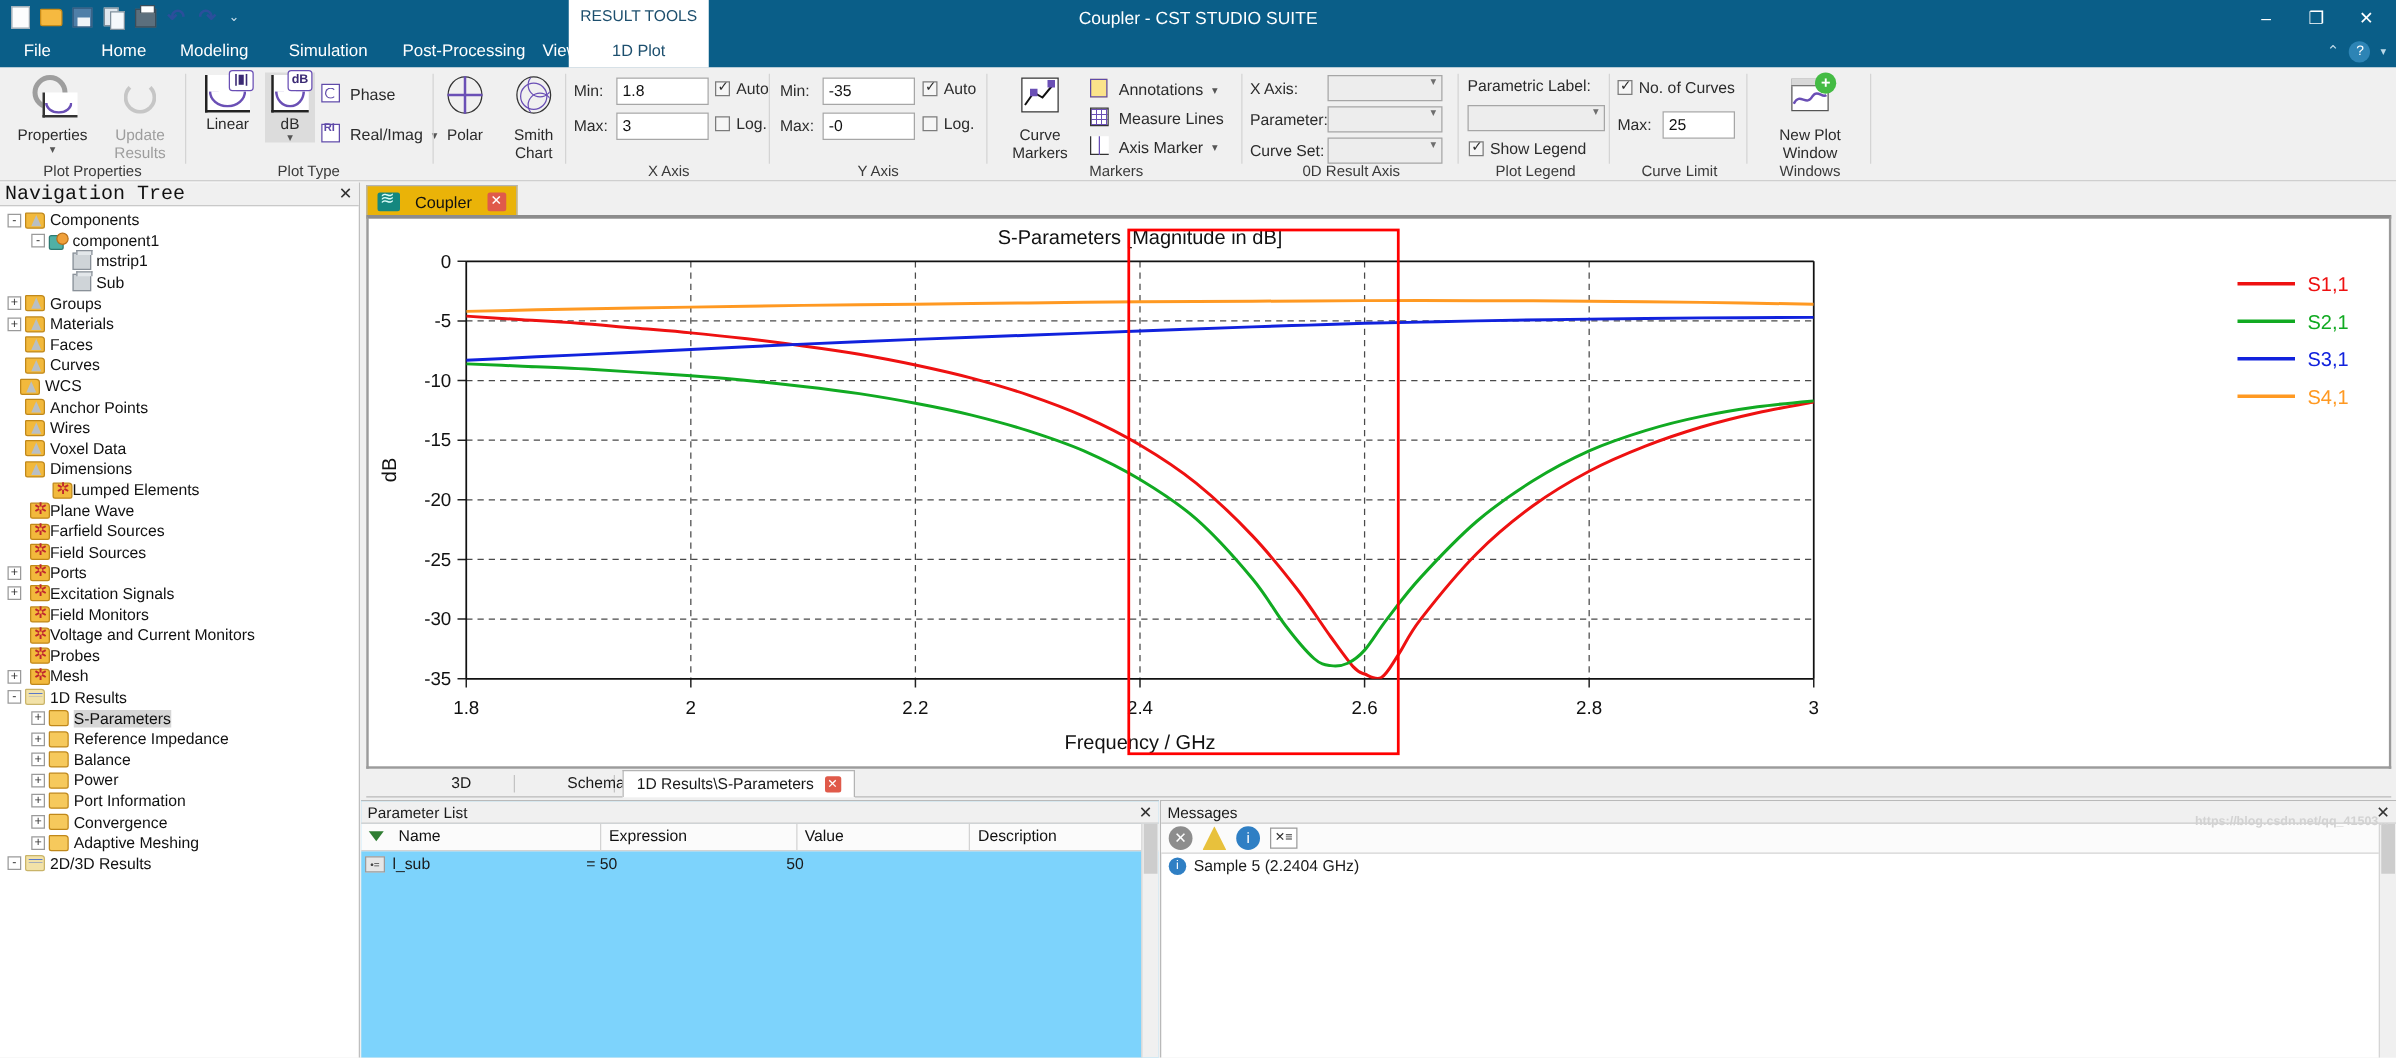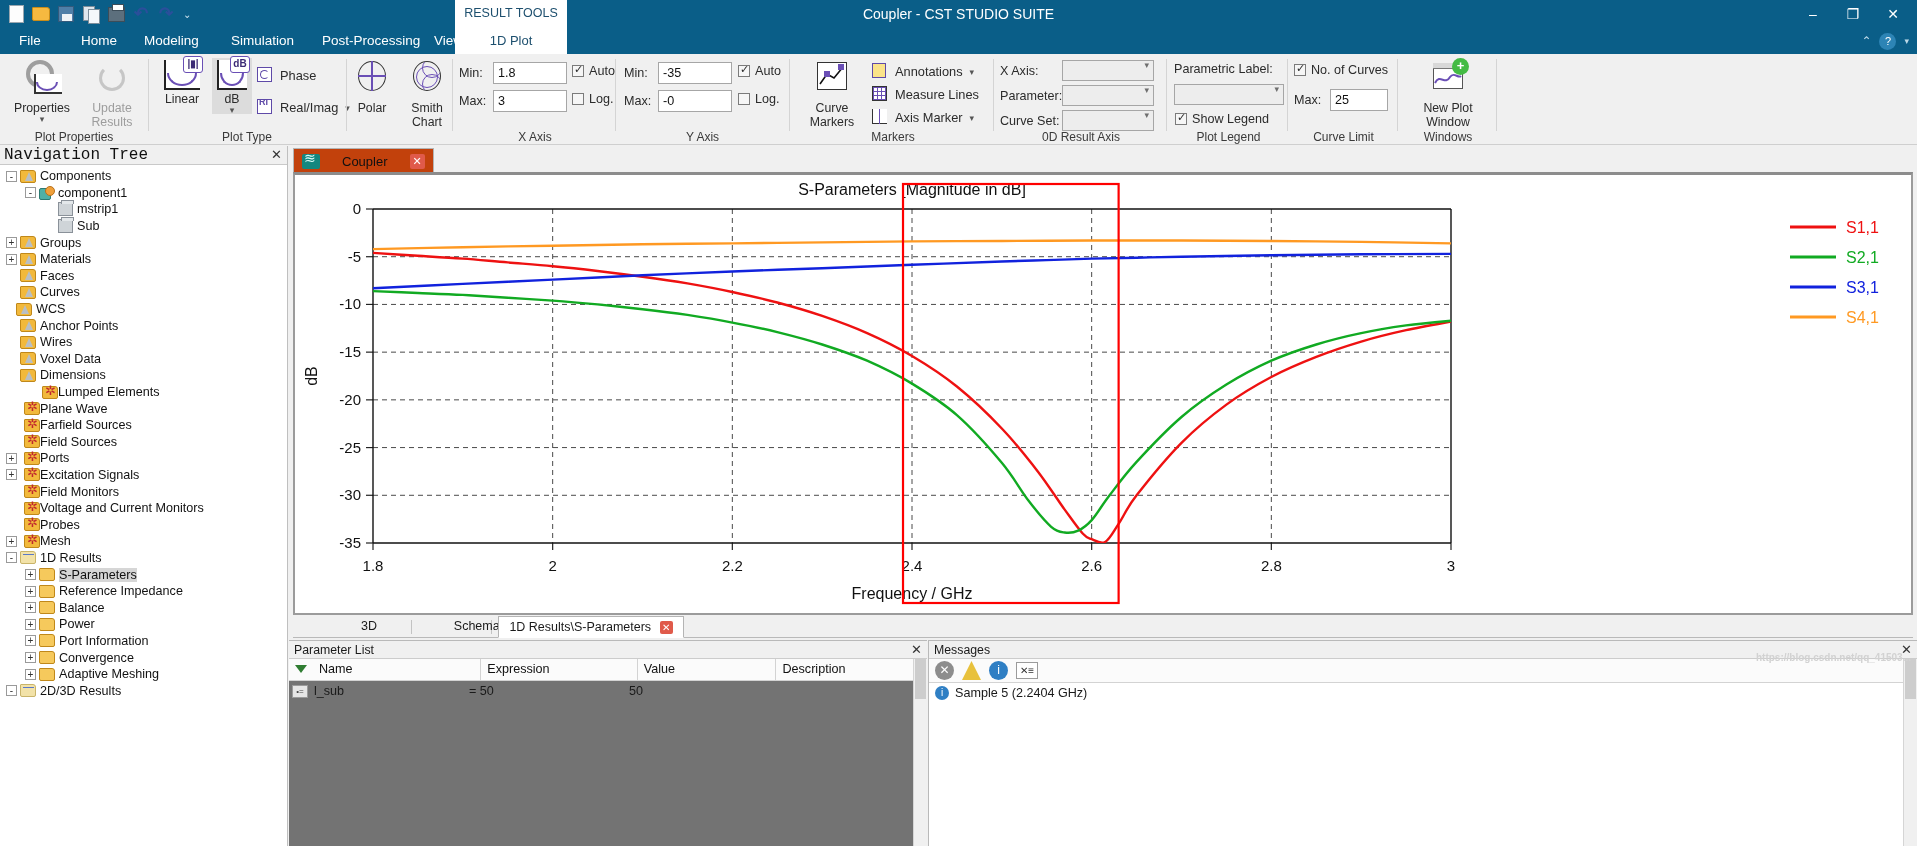--- a/index.html
+++ b/index.html
@@ -106,42 +106,42 @@
                 background:#e3e7ea; border:1px solid #8a9199; border-bottom:none; }
   .compico { width:15px; height:14px; flex:0 0 15px; margin-right:4px; position:relative; }
   .compico:before { content:""; position:absolute; left:0; top:2px; width:10px; height:10px;
                     background:#4fb0a5; border:1px solid #2c7a72; border-radius:2px; }
   .compico:after { content:""; position:absolute; left:6px; top:0; width:8px; height:8px;
                    background:#f0a03a; border:1px solid #b8701b; border-radius:50%; }
   .sel { background:#d6d6d6; }
   
   #docarea { position:absolute; left:289px; top:146px; width:1628px; height:700px; background:#f0f0f0; }
   #tabstrip { position:absolute; left:0; top:0; width:1628px; height:27px; background:#f0f0f0; }
-  #doctab { position:absolute; left:4px; top:2px; height:25px; background:#c2410c;
+  #doctab { position:absolute; left:4px; top:2px; height:25px; background:#eab308;
             border:1px solid #b4b4b4; border-bottom:none; display:flex; align-items:center;
-            padding:0 8px; gap:22px; font-size:13px; color:#111; }
+            padding:0 8px; gap:12px; font-size:13px; color:#111; }
   .tabwave { width:18px; height:15px; background:#14877f; border-radius:2px; position:relative; }
   .tabwave:after { content:"≋"; position:absolute; left:2px; top:-4px; color:#d9fbf8; font-size:14px; }
   .tabclose { width:15px; height:15px; background:#e05a4a; border-radius:2px; color:#fff;
               font-size:11px; text-align:center; line-height:15px; }
   #plotframe { position:absolute; left:4px; top:26px; width:1620px; height:443px;
                background:#ffffff; border:2px solid #9b9b9b; border-top:3px solid #8c8c8c; }
   #plotsvg { display:block; }
   
   #viewtabs { position:absolute; left:4px; top:470px; width:1620px; height:22px;
               border-bottom:1px solid #b9b9b9; background:#f0f0f0; }
   .vtab { position:absolute; top:0; height:22px; line-height:21px; font-size:12.5px; color:#1a1a1a;
           text-align:center; }
   .vtab.active { background:#ffffff; border:1px solid #b4b4b4; border-bottom:1px solid #ffffff; }
   .vtab .vclose { display:inline-block; width:13px; height:13px; background:#e05a4a; border-radius:2px;
                   color:#fff; font-size:10px; line-height:13px; vertical-align:middle; margin-left:5px; }
   .vsep { position:absolute; top:4px; width:1px; height:14px; background:#c3c3c3; }
   
   #paramdock { position:absolute; left:289px; top:640px; width:638px; height:206px;
-               background:#737373; border-top:1px solid #b9b9b9; }
+               background:#7dd3fc; border-top:1px solid #b9b9b9; }
   #msgdock { position:absolute; left:928px; top:640px; width:989px; height:206px;
              background:#ffffff; border-left:1px solid #b9b9b9; border-top:1px solid #b9b9b9; }
   .dockhdr { height:18px; background:#f0f0f0; border-bottom:1px solid #cccccc; position:relative;
              font-size:12.3px; color:#1a1a1a; }
   .dockhdr .t { padding-left:5px; line-height:18px; }
   .dockhdr .x { position:absolute; right:5px; top:0; font-size:13px; color:#333; line-height:18px; }
   #ptoolbar { height:22px; border-bottom:1px solid #d3d3d3; display:flex; align-items:center;
               background:#fbfbfb; }
   .colhdr { height:22px; border-right:1px solid #d3d3d3; font-size:12.6px; color:#111;
             line-height:21px; padding-left:6px; position:relative; }

